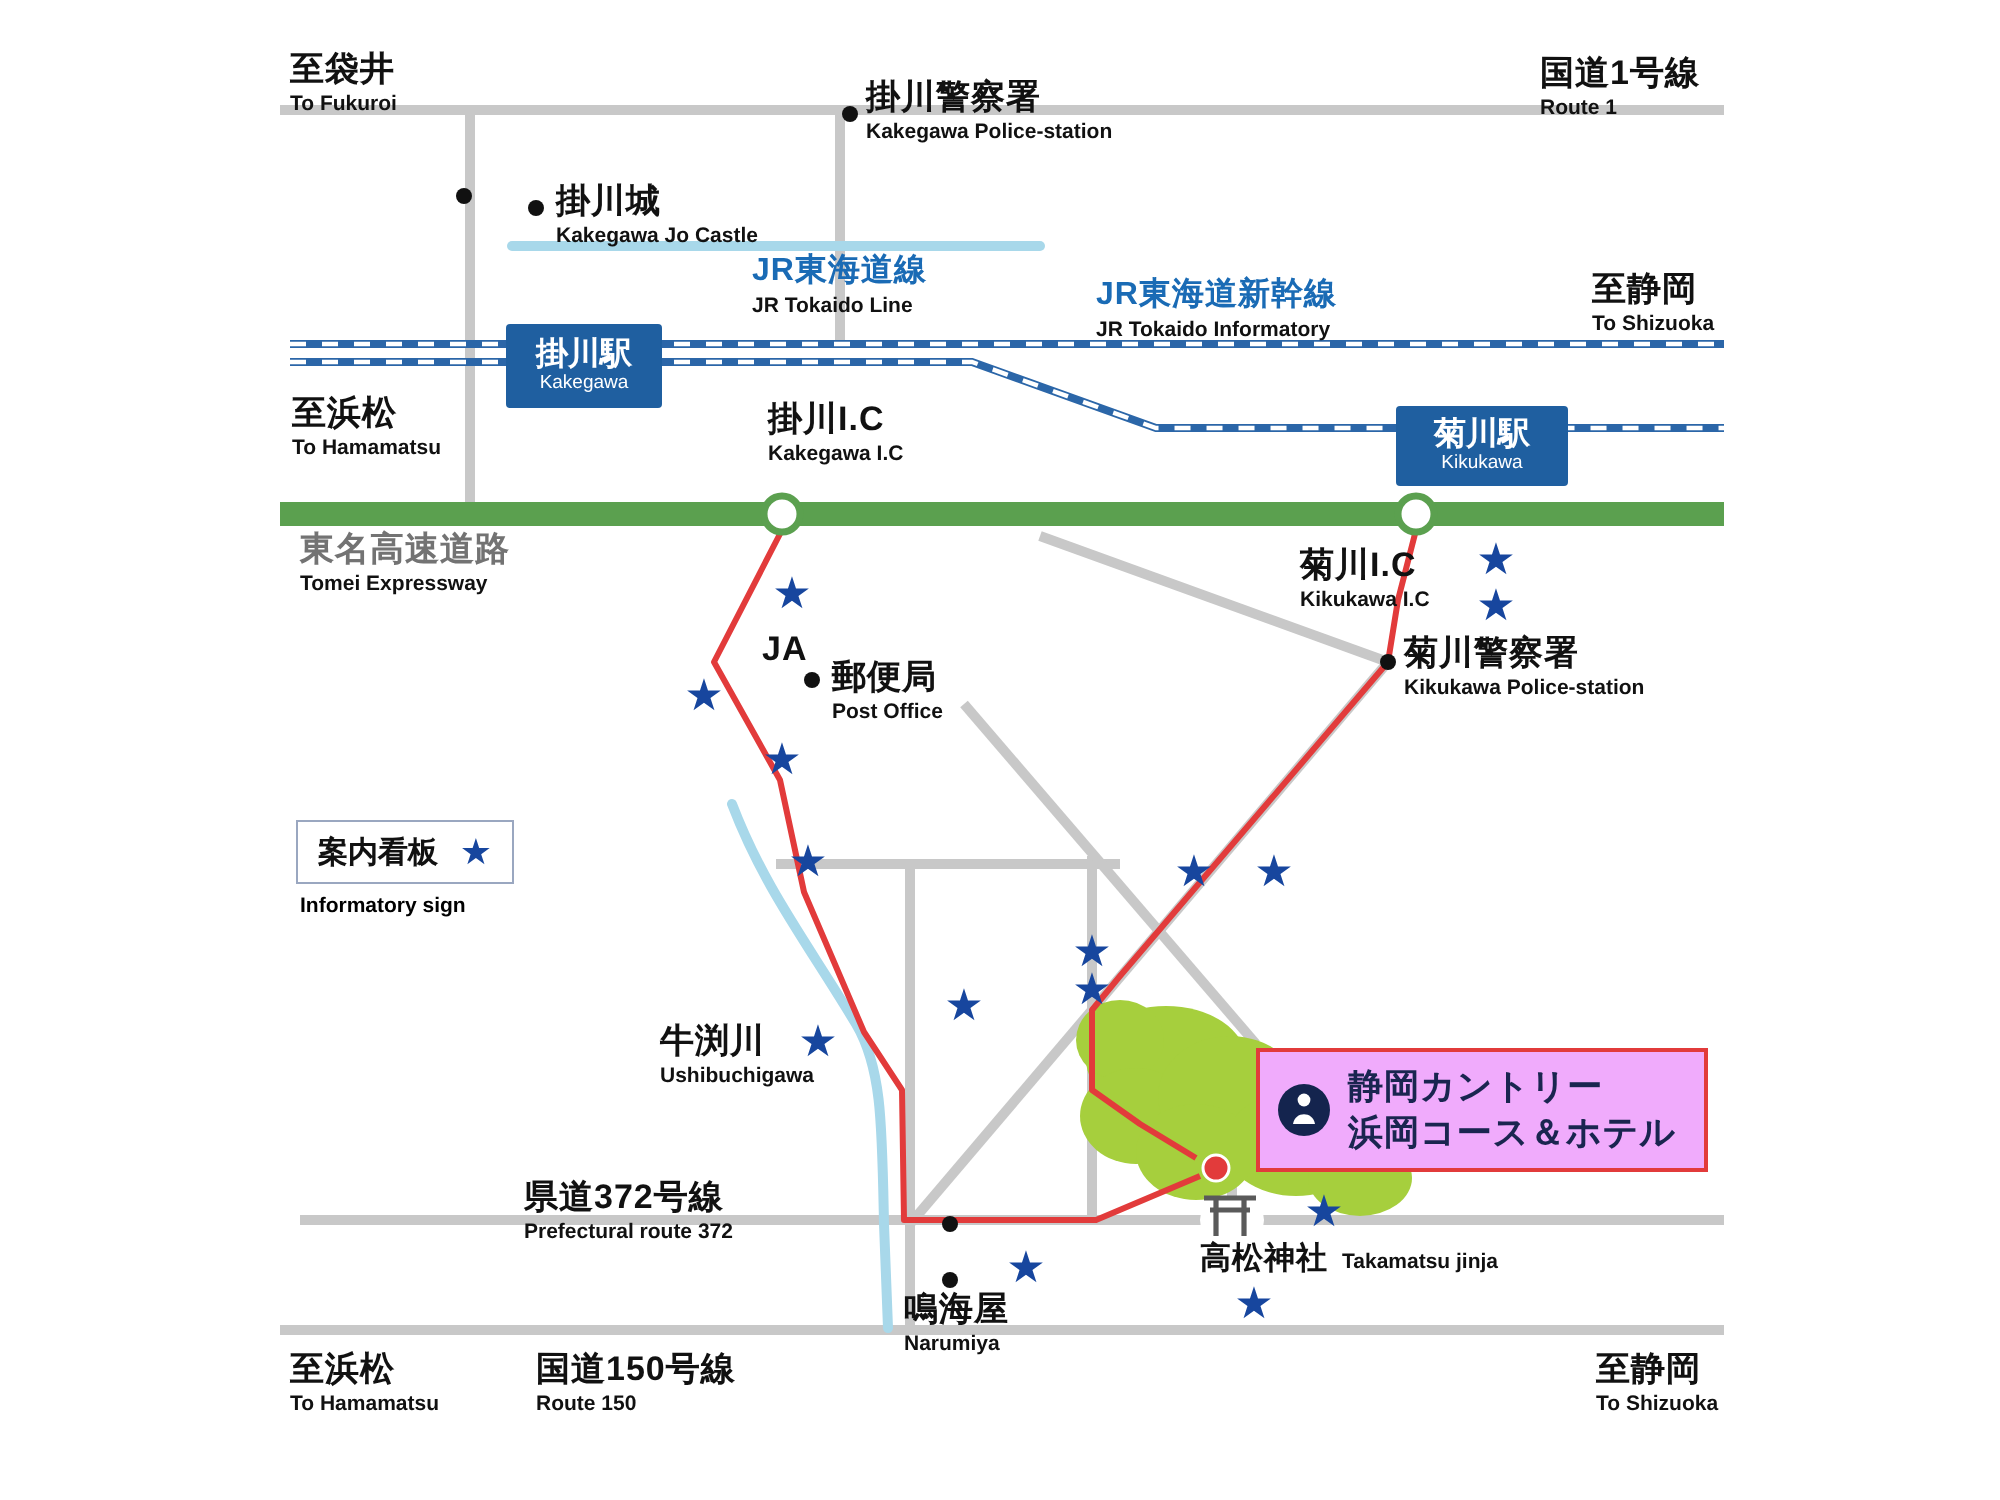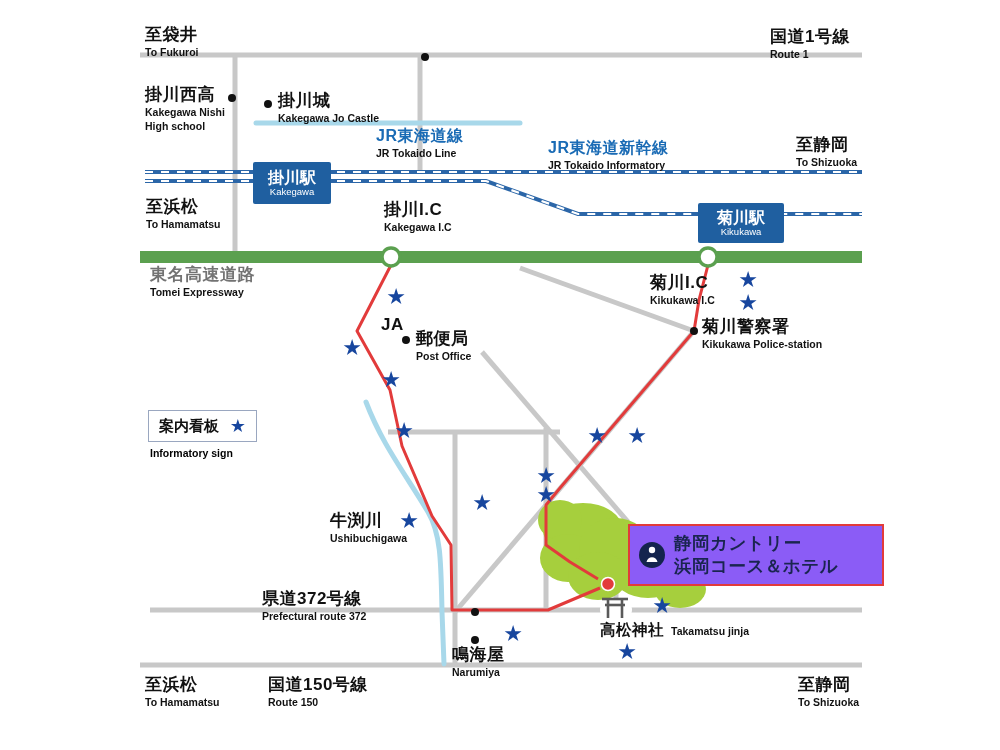--- a/index.html
+++ b/index.html
@@ -24,22 +24,22 @@
   .station .jp{font-size:16px;font-weight:bold;line-height:1.15}
   .station .en{font-size:9.5px;line-height:1.1}
   #station-kakegawa{left:253px;top:162px;width:78px;height:42px}
   #station-kikukawa{left:698px;top:203px;width:86px;height:40px}
   .legend-box{position:absolute;left:148px;top:410px;width:109px;height:32px;
     border:1.5px solid #9aa7c0;background:#fff;display:flex;align-items:center;
     justify-content:space-between;padding:0 10px;z-index:7}
   .legend-box .jp{font-size:15px;font-weight:bold;color:#111}
   .legend-box .star-sym{color:#17469e;font-size:18px;line-height:1}
   .legend-en{position:absolute;left:150px;top:447px;font-size:10.5px;font-weight:bold;z-index:7}
-  .hotel-box{position:absolute;left:628px;top:524px;width:256px;height:62px;
-    border:2.5px solid #e23b3b;background:#8b5cf6;display:flex;align-items:center;
+  .hotel-box{position:absolute;left:628px;top:524px;width:226px;height:62px;
+    border:2.5px solid #e23b3b;background:#f0abfc;display:flex;align-items:center;
     gap:8px;padding:0 8px;z-index:8}
   .hotel-logo{flex:0 0 auto;display:flex}
   .hotel-text{color:#1a2550;font-weight:bold;font-size:17.5px;line-height:1.32;letter-spacing:.5px}
 </style>
 </head>
 <body>
 
 <div id="map">
 
   <svg id="base" width="1000" height="750" viewBox="0 0 1000 750">
@@ -132,24 +132,23 @@
   </div>
 
 <div class="label" style="left: 145px; top: 26px;">
       <div class="jp">至袋井</div>
       <div class="en">To Fukuroi</div>
     </div>
     <div class="label" style="left: 770px; top: 28px;">
       <div class="jp">国道1号線</div>
       <div class="en">Route 1</div>
     </div>
-    <div class="label" style="left: 145px; top: 86px;">
-      <div class="jp">掛川西高</div>
-      <div class="en">Kakegawa Nishi</div>
-      <div class="en">High school</div>
+    <div class="label" style="left: 433px; top: 40px;">
+      <div class="jp">掛川警察署</div>
+      <div class="en">Kakegawa Police-station</div>
     </div>
     <div class="label" style="left: 278px; top: 92px;">
       <div class="jp">掛川城</div>
       <div class="en">Kakegawa Jo Castle</div>
     </div>
     <div class="label rail" style="left: 376px; top: 128px;">
       <div class="jp">JR東海道線</div>
       <div class="en">JR Tokaido Line</div>
     </div>
     <div class="label rail" style="left: 548px; top: 140px;">

